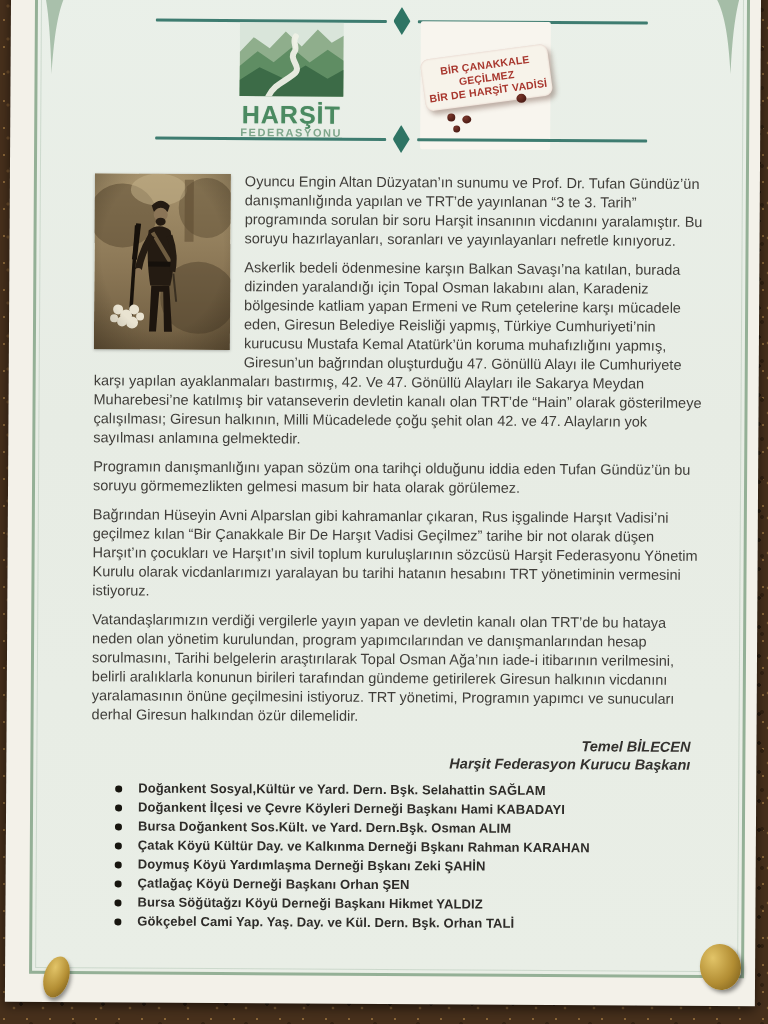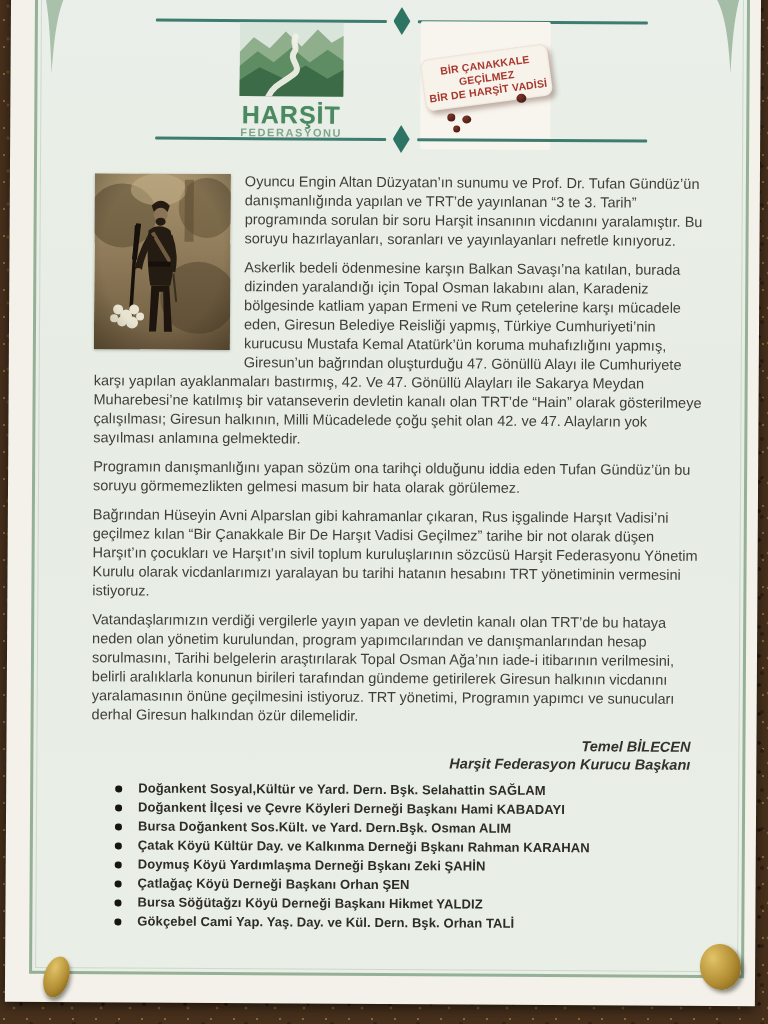--- a/index.html
+++ b/index.html
@@ -43,21 +43,21 @@
     position:absolute;left:118px;width:492px;display:flex;align-items:center;gap:7px;
   }
   .rule-row .rule{flex:1;height:3px;background:#3e7c70;border-radius:1px;}
   .diamond{width:17px;height:28px;background:#2e7464;
     clip-path:polygon(50% 0,100% 50%,50% 100%,0 50%);}
   .rule-top{top:30px;}
   .rule-bottom{top:148px;}
 
   .logo{position:absolute;left:198px;top:46px;width:112px;text-align:center;}
   .logo-title{font-size:25px;font-weight:bold;color:#4b8a61;letter-spacing:1px;line-height:24px;margin-top:2px;text-shadow:0 0 1px rgba(75,138,97,.4);}
-  .logo-sub{font-size:11px;font-weight:bold;color:#7fa68b;letter-spacing:1.6px;line-height:12px;}
+  .logo-sub{font-size:11px;font-weight:bold;color:#7fa68b;letter-spacing:1.6px;line-height:12px;text-decoration:underline;}
 
   .stamp-patch{
     position:absolute;left:383px;top:44px;width:130px;height:128px;
     background:#f8f5ee;border-radius:2px;
   }
   .stamp{
     position:absolute;left:2px;top:30px;width:124px;padding:7px 2px 6px 2px;
     background:#f7f3ea;border-radius:8px;
     transform:rotate(-8deg);
     box-shadow:3px 4px 5px rgba(95,60,48,.38), inset 0 0 2px rgba(150,60,50,.25);

